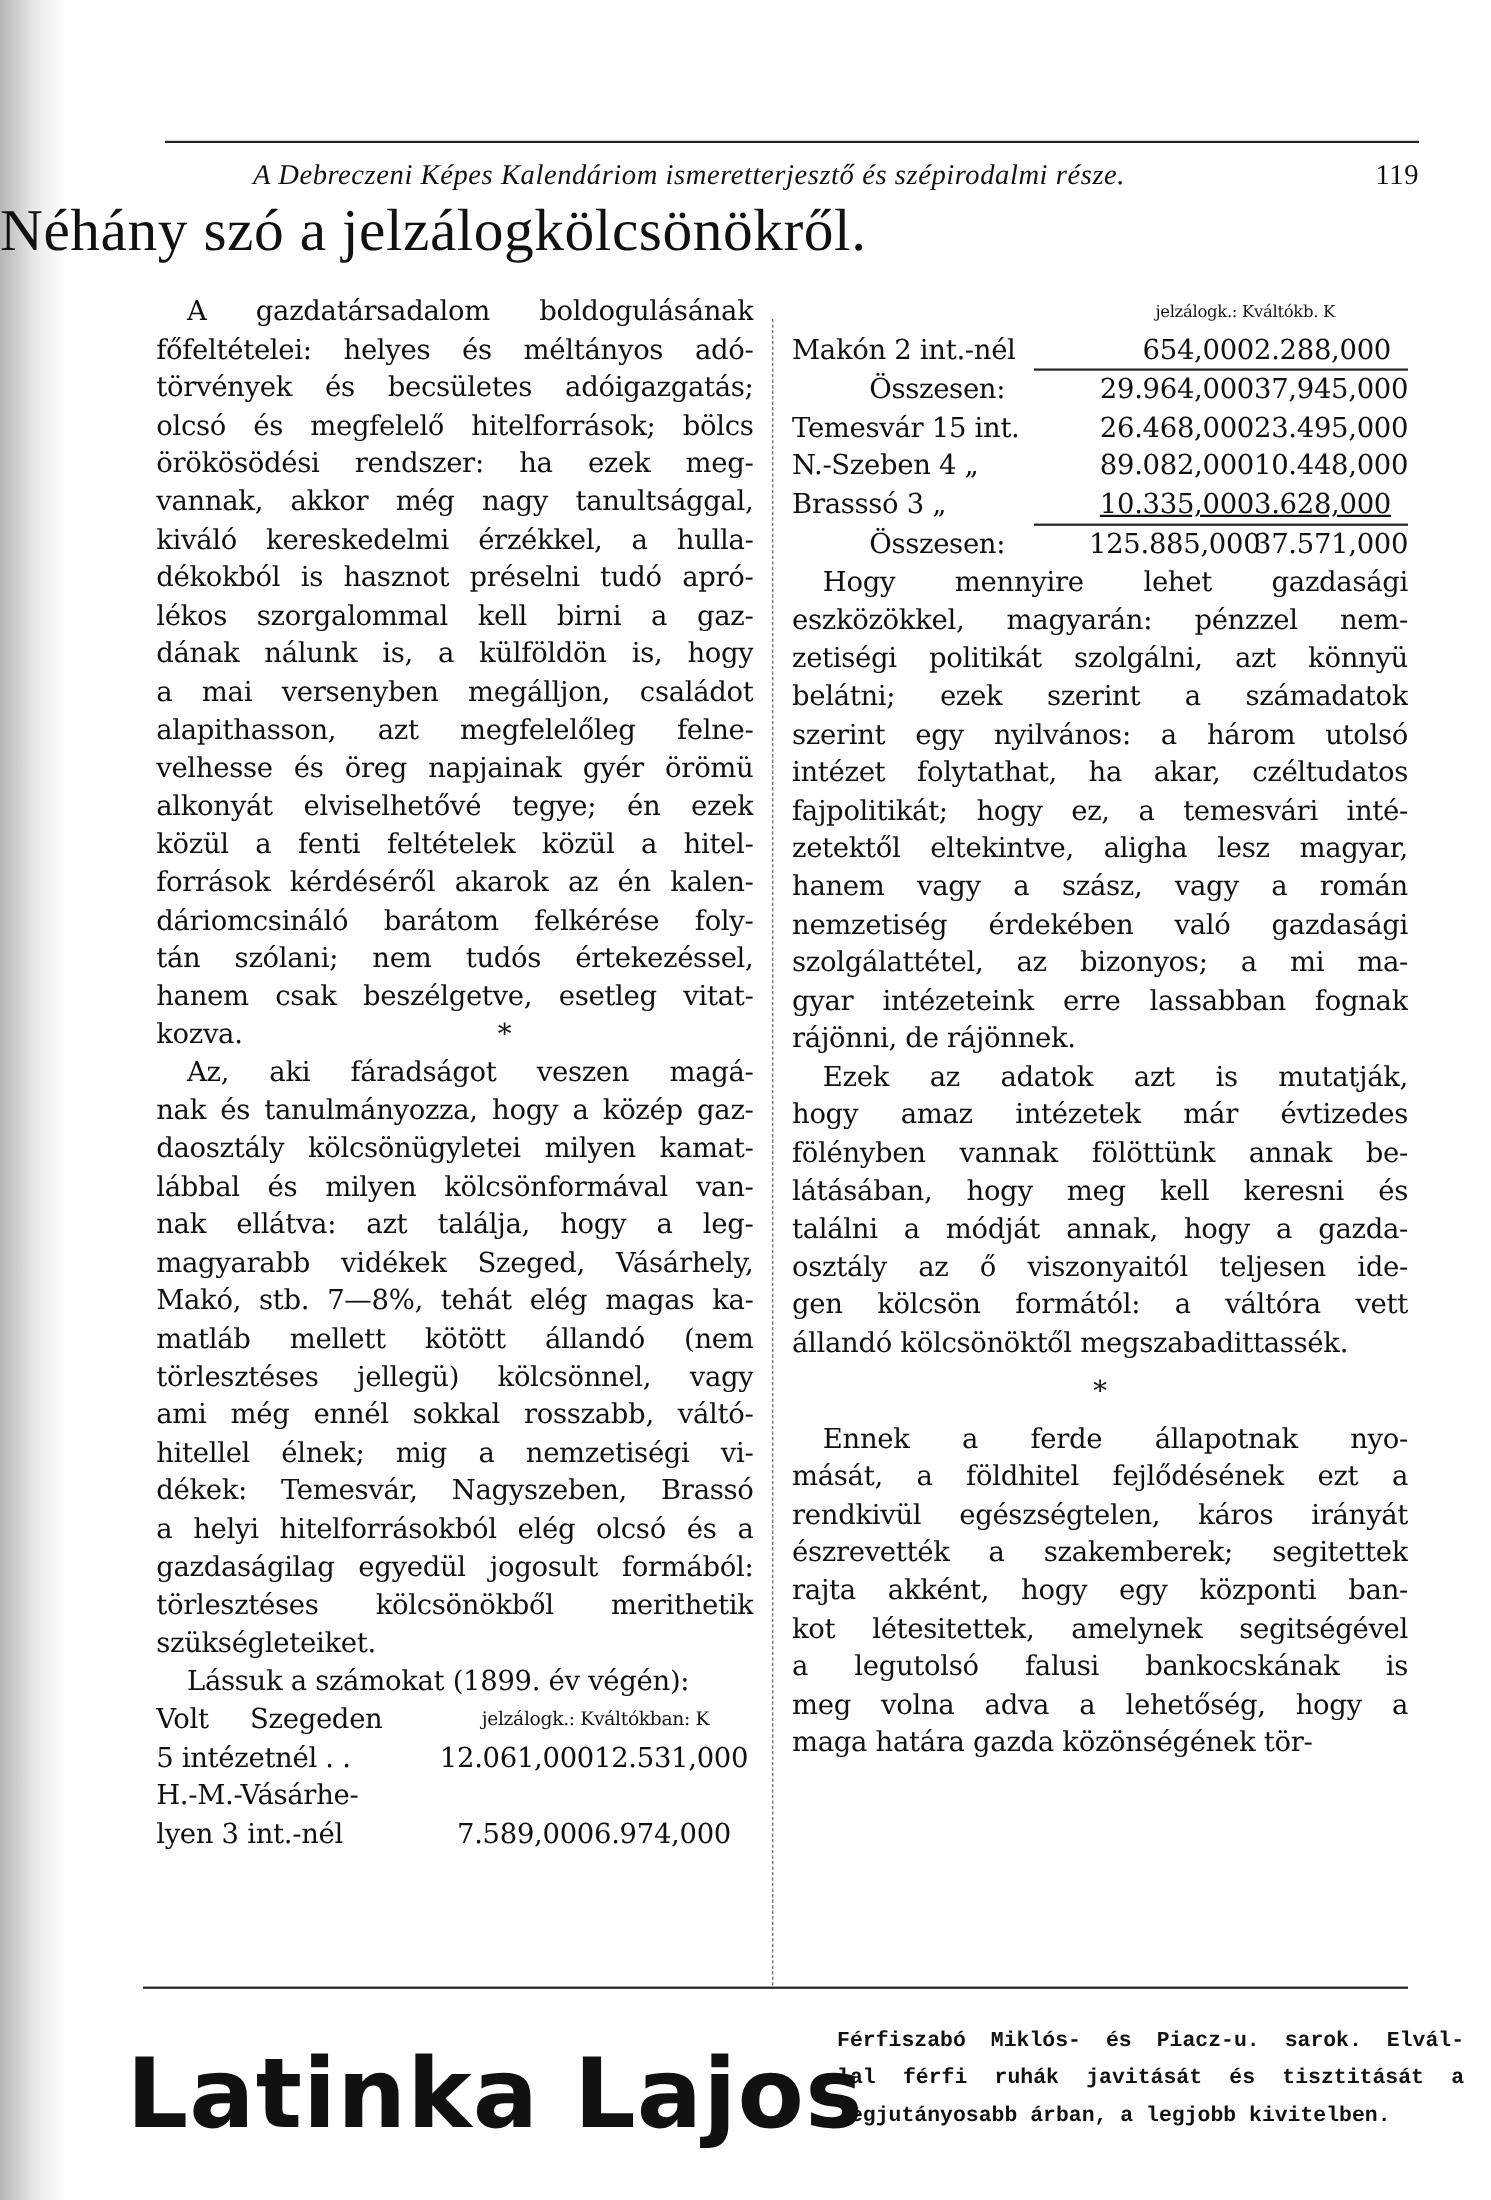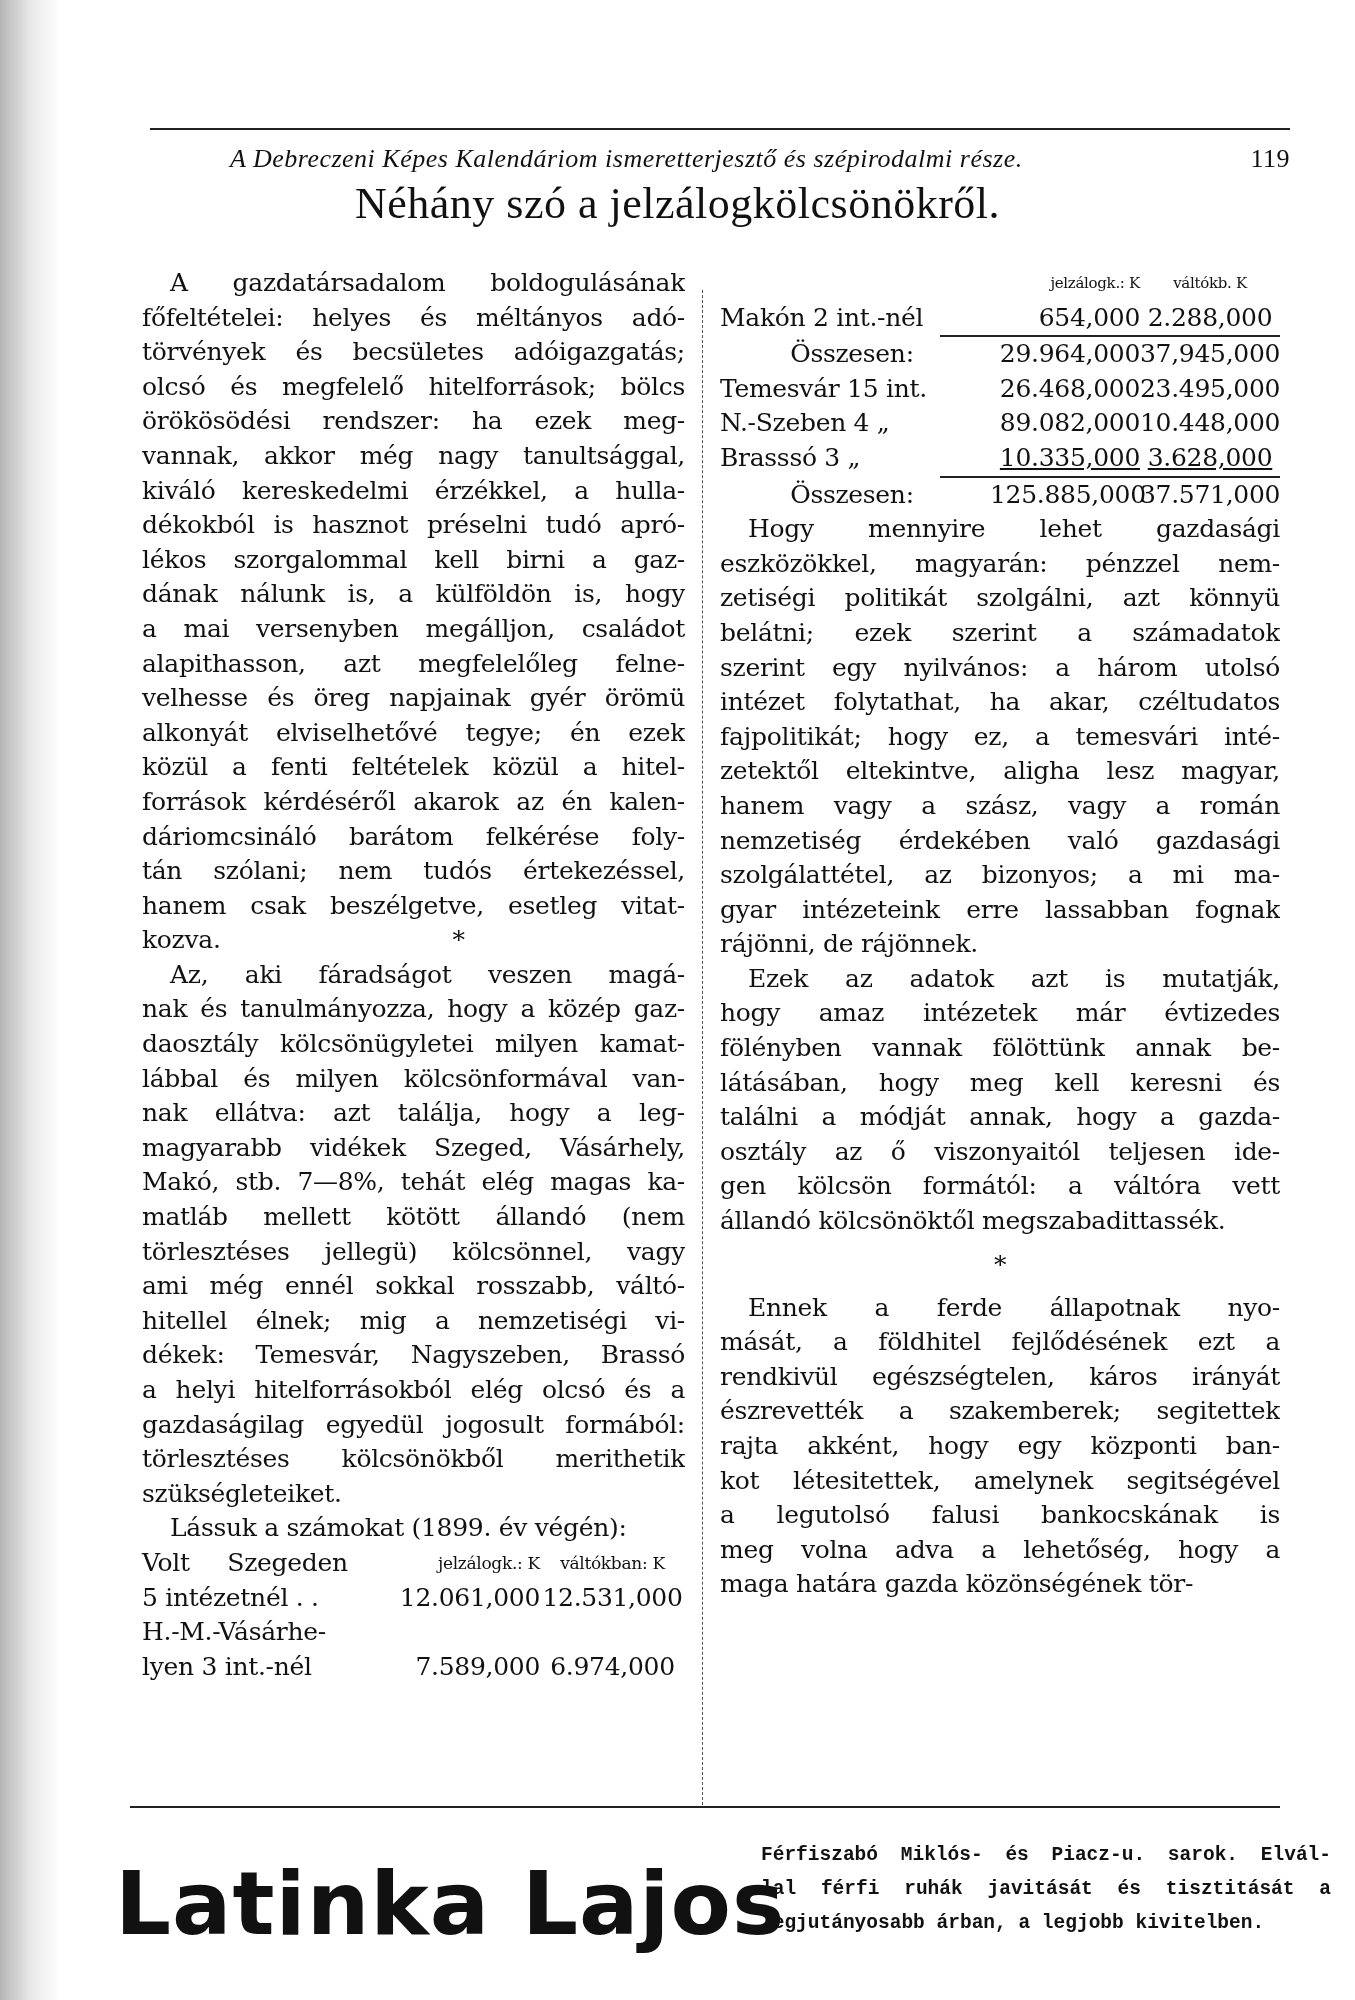--- a/index.html
+++ b/index.html
@@ -15,38 +15,38 @@
   }
   .running-head {
     position: absolute; left: 150px; top: 90px; width: 1140px; height: 40px;
     font-family: "Liberation Serif", serif; font-style: italic;
     font-size: 26px; letter-spacing: 0.5px; margin-top: 48px;
   }
   .running-head .title { position: absolute; left: 80px; top: 6px; }
   .running-head .pageno { position: absolute; right: 0; top: 6px; font-style: normal; }
   .head-rule { position: absolute; left: 150px; top: 128px; width: 1140px; height: 0; border-top: 2px solid #222; }
   .article-title {
-    position: absolute; left: 0; width: 1355px; top: 178px; text-align: center;
-    font-family: "Liberation Serif", serif; font-size: 44px; letter-spacing: 0.5px;
+    position: absolute; left: 0; width: 1355px; top: 178px; text-align: left;
+    font-family: "Liberation Serif", serif; font-size: 54px; letter-spacing: 0.5px;
   }
   .col {
     position: absolute; top: 266px; font-family: "DejaVu Serif", serif;
     font-size: 25px; line-height: 34.6px; letter-spacing: -0.3px;
   }
   .col-left { left: 142px; width: 543px; }
   .col-right { left: 720px; width: 560px; }
   .col-divider { position: absolute; left: 702px; top: 290px; height: 1515px; border-left: 1px dashed #555; }
   .line { display: block; white-space: nowrap; text-align: justify; text-align-last: justify; height: 34.6px; overflow: hidden; }
   .line.last { text-align-last: left; }
   .line.indent { padding-left: 28px; }
   .line.center { text-align: center; text-align-last: center; }
   .tbl-row { display: flex; height: 34.6px; white-space: nowrap; }
   .tbl-row .lbl { flex: 1; }
   .tbl-row .v1 { width: 150px; text-align: right; }
-  .tbl-row .v2 { width: 140px; text-align: center; }
+  .tbl-row .v2 { width: 140px; text-align: left; }
   .tbl-row.head { font-size: 15px; height: 34.6px; align-items: flex-end; padding-bottom: 0; }
   .tbl-row.sum .lbl { text-align: center; padding-right: 6px; }
   .underline-row .v1, .underline-row .v2 { text-decoration: underline; }
   .rule-sum { border-top: 2px solid #222; margin-left: 220px; height: 0; }
   .left-tbl .v1 { width: 155px; }
   .left-tbl .v2 { width: 145px; }
   .bottom-rule { position: absolute; left: 130px; top: 1806px; width: 1150px; border-top: 2px solid #222; }
   .ad-name {
     position: absolute; left: 115px; top: 1852px;
     font-family: "DejaVu Sans", sans-serif; font-weight: bold; font-size: 88px; letter-spacing: 1px;

